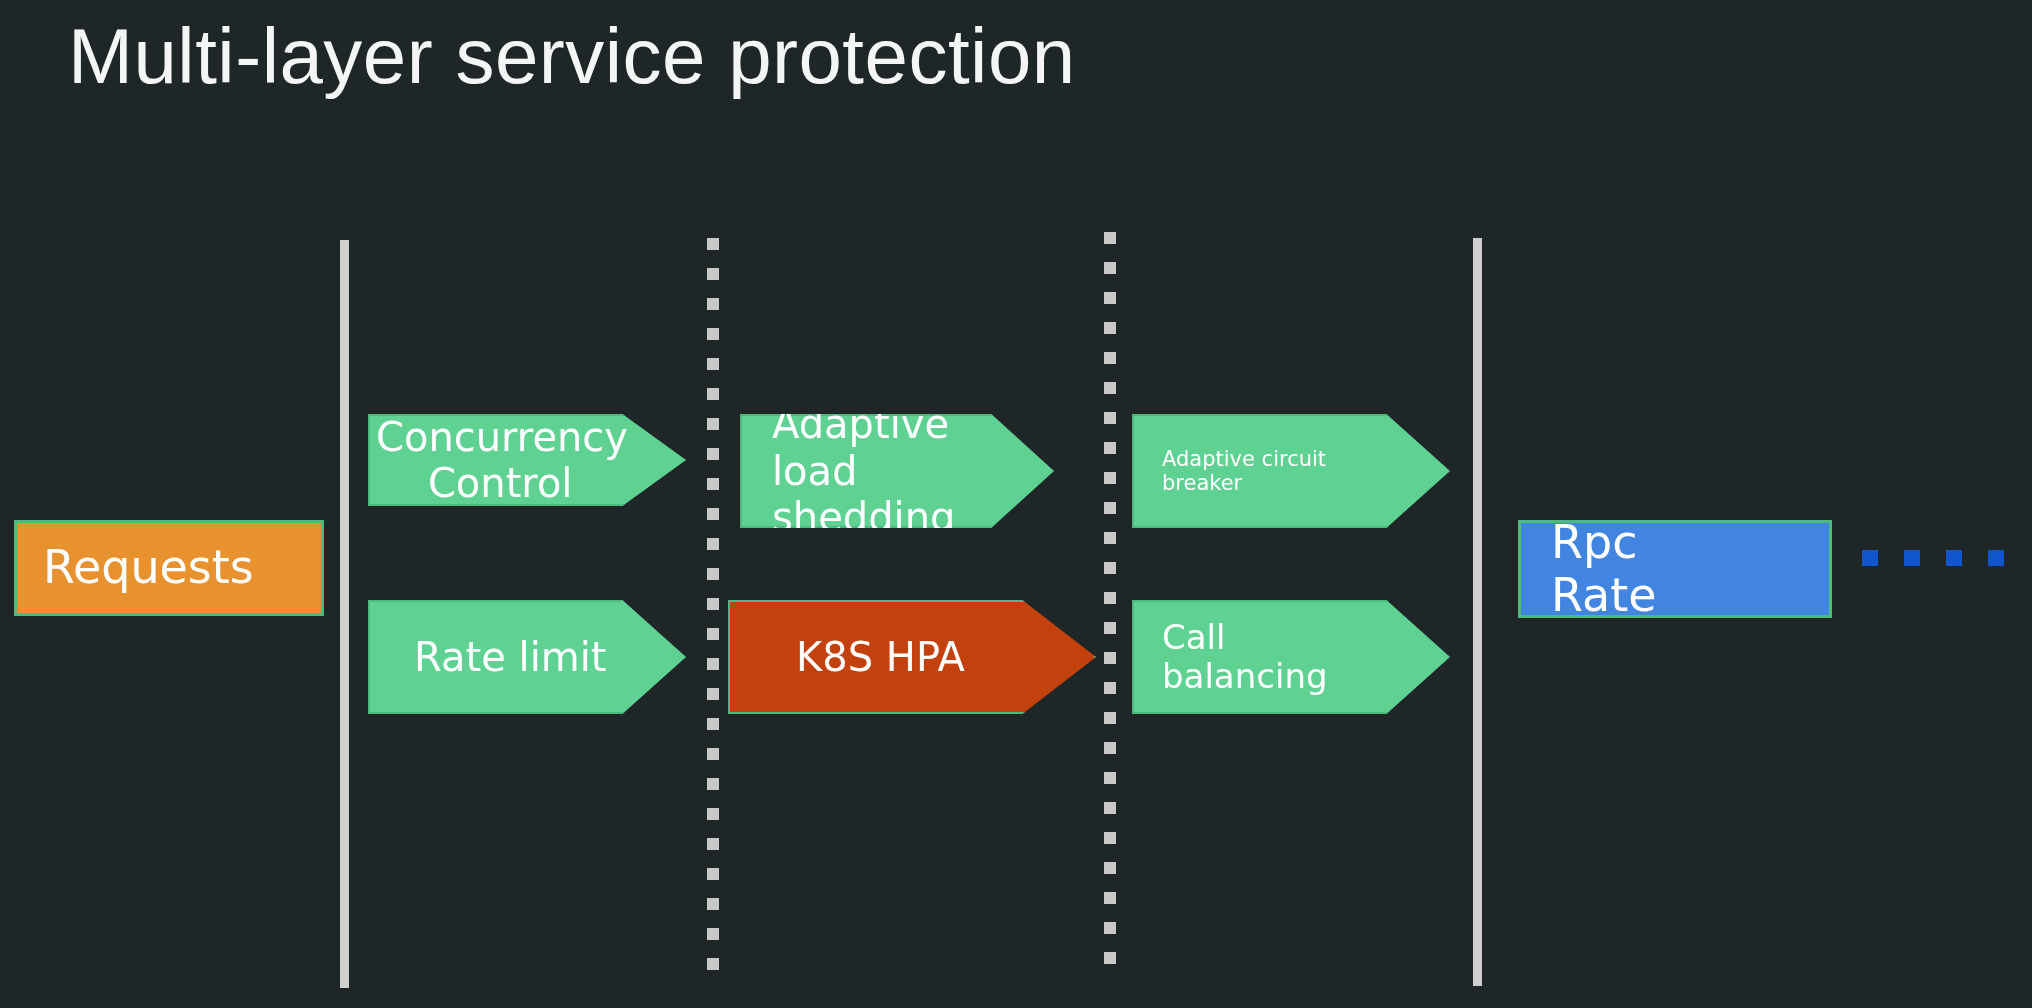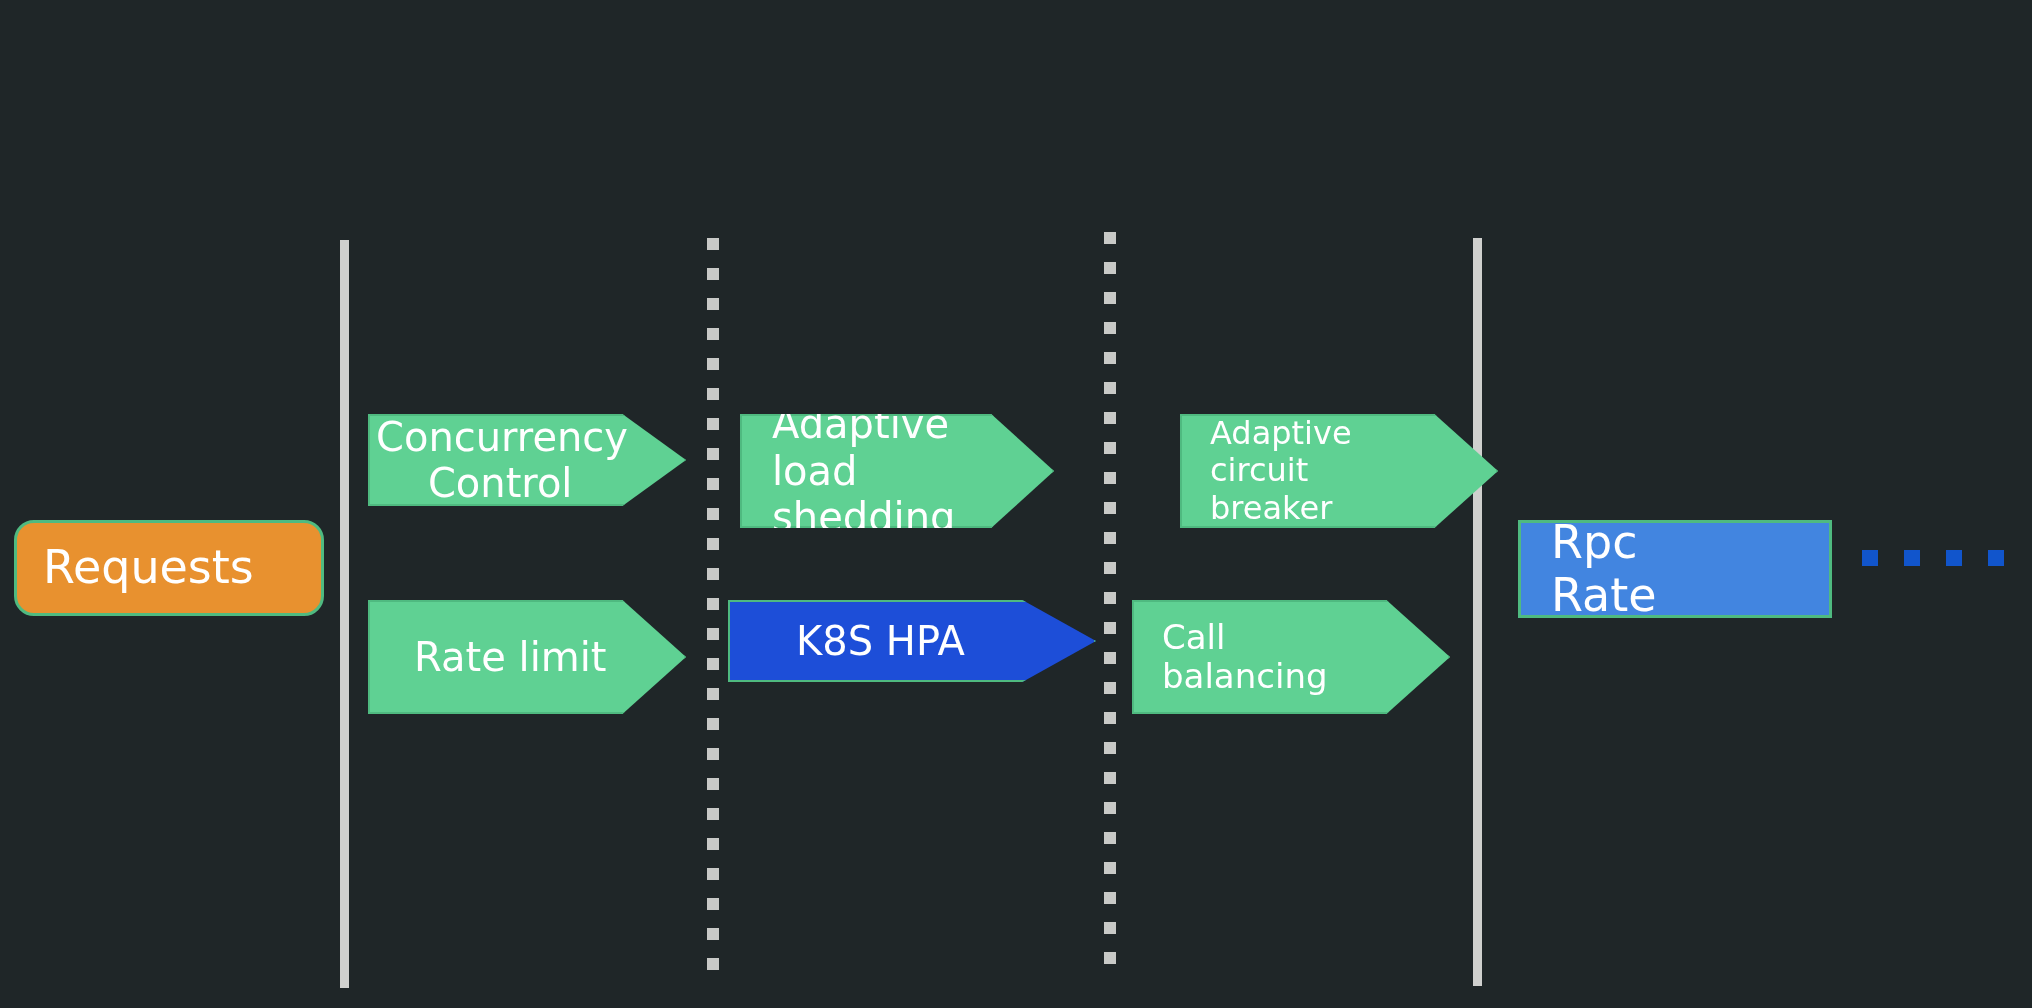--- a/index.html
+++ b/index.html
@@ -98,21 +98,20 @@
 
   
   .arrow.big {
     border: 3px solid #4fba80;
   }
   .arrow.big .arrow-label {
     text-align: left;
   }
   .arrow.big.orange {
     background: #e8912f;
-    border-radius: 20px;
   }
   .arrow.big.blue {
     background: #4285e0;
   }
 
   
   .trailing-dots {
     position: absolute;
     display: flex;
     align-items: center;
@@ -123,20 +122,21 @@
     background: #1155cc;
     margin-right: 26px;
   }
   .trailing-dots .bdot:last-child { margin-right: 0; }
 </style>
 </head>
 <body style="background: rgb(31, 38, 40);">
 
 <div id="slide" style="background: rgb(31, 38, 40);">
 
+  <div id="slide-title" style="color: rgb(244, 246, 245);">Multi-layer service protection</div>
 
   <div class="solid-line" style="left: 340px; top: 240px; height: 748px; background: rgb(207, 208, 206);"></div>
 
   <div class="solid-line" style="left: 1473px; top: 238px; height: 748px; background: rgb(207, 208, 206);"></div>
 
   <div class="dotted-line" id="sep-1" style="left:707px; top:238px; height:750px;">
       <div class="dot" style="background: rgb(200, 201, 199);"></div>
       <div class="dot" style="background: rgb(200, 201, 199);"></div>
       <div class="dot" style="background: rgb(200, 201, 199);"></div>
       <div class="dot" style="background: rgb(200, 201, 199);"></div>
@@ -200,25 +200,25 @@
   </div>
 
   <div class="arrow stage center" style="left: 368px; top: 600px; width: 318px; height: 114px; font-size: 40px; background: rgb(95, 209, 147); border-color: rgb(79, 186, 128); padding-left: 17px;">
     <span class="arrow-label">Rate limit</span>
   </div>
 
   <div class="arrow stage left" style="left: 740px; top: 414px; width: 314px; height: 114px; font-size: 40px; background: rgb(95, 209, 147); border-color: rgb(79, 186, 128);">
     <span class="arrow-label" style="padding-left:30px; padding-right:24%;">Adaptive load shedding</span>
   </div>
 
-  <div class="arrow stage center" style="left: 728px; top: 600px; width: 368px; height: 82px; font-size: 40px; background: #1d4ed8; border-color: rgb(79, 186, 128);">
+  <div class="arrow stage center" style="left: 728px; top: 600px; width: 368px; height: 114px; font-size: 40px; background: #c2410c; border-color: rgb(79, 186, 128);">
     <span class="arrow-label">K8S HPA</span>
   </div>
 
-  <div class="arrow stage left" style="left: 1132px; top: 414px; width: 318px; height: 114px; font-size: 32px; background: rgb(95, 209, 147); border-color: rgb(79, 186, 128); margin-left: 48px;">
+  <div class="arrow stage left" style="left: 1132px; top: 414px; width: 318px; height: 114px; font-size: 21px; background: rgb(95, 209, 147); border-color: rgb(79, 186, 128);">
     <span class="arrow-label" style="padding-left:28px; padding-right:24%;">Adaptive circuit breaker</span>
   </div>
 
   <div class="arrow stage left" style="left: 1132px; top: 600px; width: 318px; height: 114px; font-size: 34px; background: rgb(95, 209, 147); border-color: rgb(79, 186, 128);">
     <span class="arrow-label" style="padding-left:28px; padding-right:22%;">Call balancing</span>
   </div>
 
   <div class="arrow big blue" style="left: 1518px; top: 520px; width: 314px; height: 98px; font-size: 46px; background: rgb(66, 133, 224);">
     <span class="arrow-label" style="padding-left:30px; padding-right:110px;">Rpc Rate</span>
   </div>

